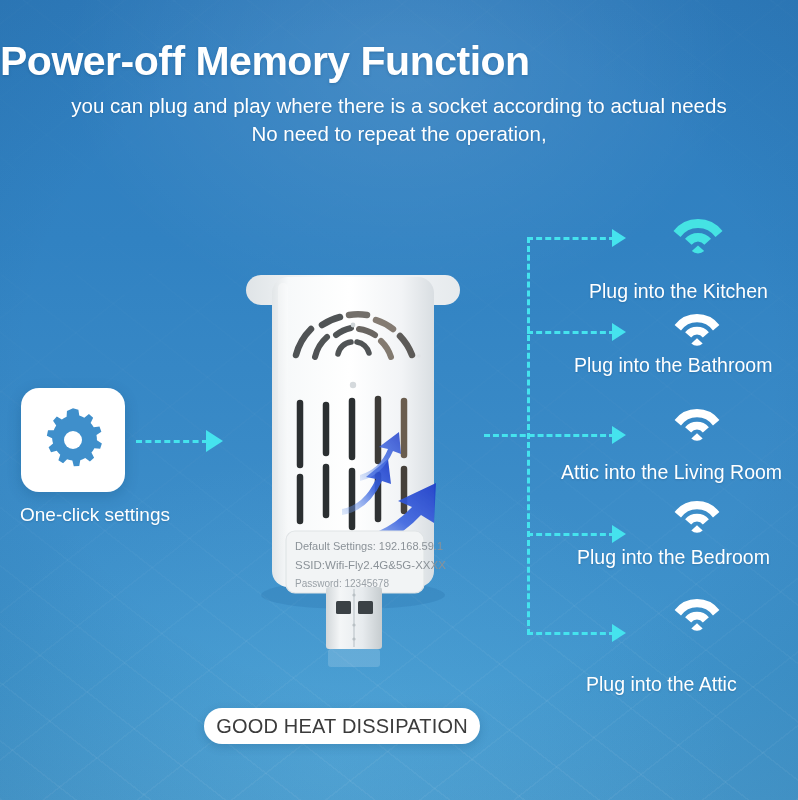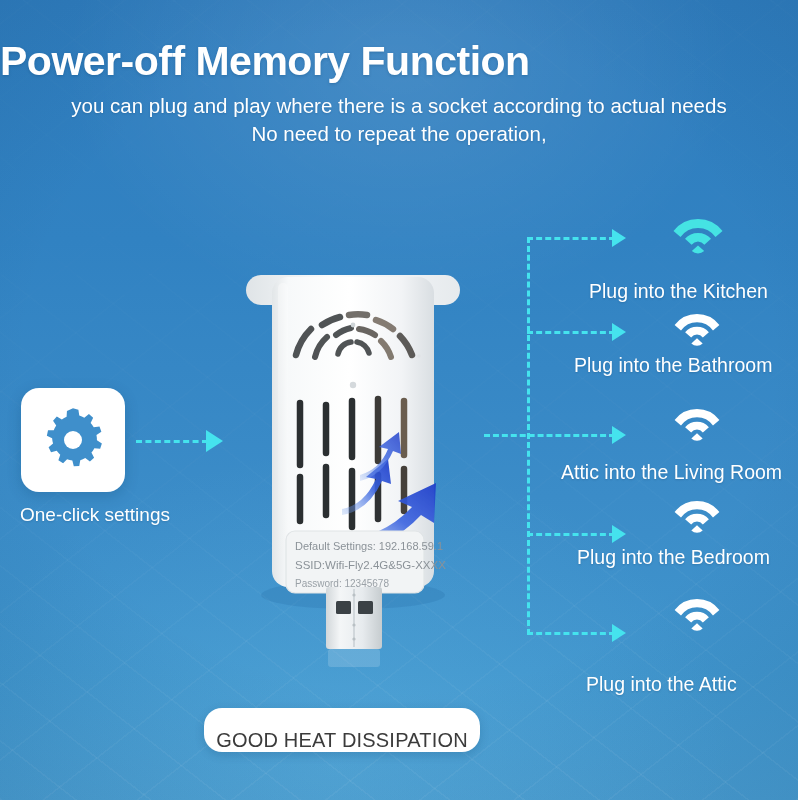--- a/index.html
+++ b/index.html
@@ -115,24 +115,24 @@
     text-shadow: 0 1px 2px rgba(0,50,90,0.22);
   }
 
   
   #device { position: absolute; left: 238px; top: 259px; width: 230px; height: 420px; }
 
   
   .pill {
     position: absolute;
     left: 204px; top: 708px;
-    width: 276px; height: 44px;
+    width: 276px; height: 36px;
     background: #ffffff;
     border-radius: 18px;
-    display: flex; align-items: flex-end; justify-content: center;
+    display: flex; align-items: center; justify-content: center;
     color: #3b3b3b;
     font-size: 20px;
     letter-spacing: 0.2px;
     box-shadow: 0 3px 10px rgba(8,60,100,0.2);
   }
 </style>
 </head>
 <body>
 
 <div id="stage">

